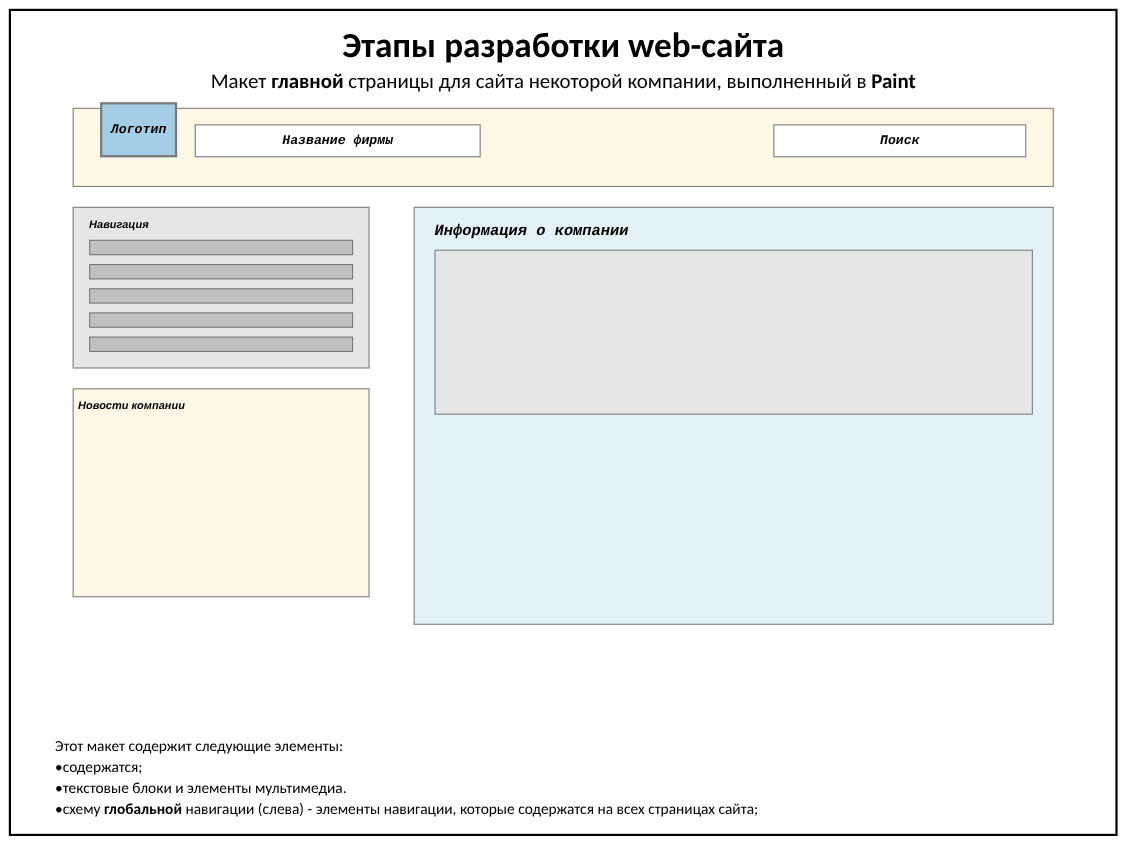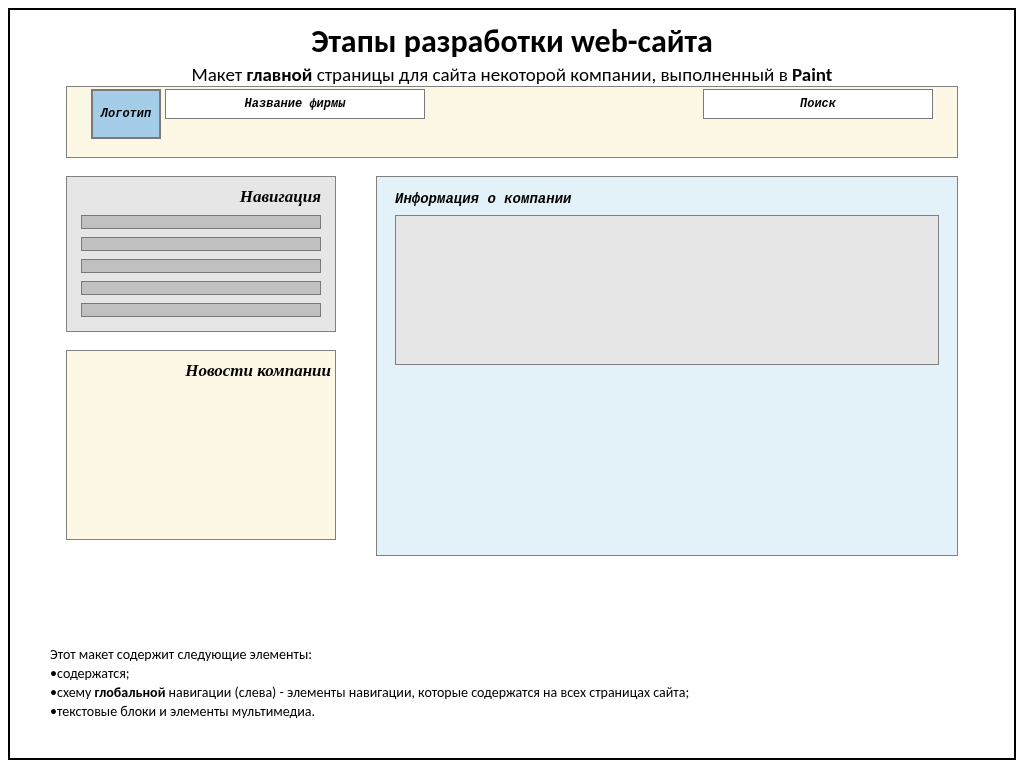--- a/index.html
+++ b/index.html
@@ -20,35 +20,36 @@
   }
   .title {
     text-align: center;
     font-size: 32px;
     font-weight: 700;
     margin-bottom: 2px;
   }
   .subtitle {
     text-align: center;
     font-size: 19px;
+    margin-bottom: 12px;
   }
   .subtitle .b { font-weight: 700; }
 
   .mockup {
     margin: 0 16px;
   }
 
   
   .hdr {
     background: #fdf7e5;
     border: 1px solid #808080;
     display: flex;
-    align-items: flex-start;
-    gap: 4px;
-    padding: 2px 24px;
+    align-items: flex-end;
+    gap: 16px;
+    padding: 26px 24px;
     height: 72px;
   }
   .logo-box {
     background: #a4cee8;
     border: 2px solid #7a7a7a;
     width: 70px;
     height: 50px;
     display: flex;
     align-items: center;
     justify-content: center;
@@ -81,25 +82,25 @@
   }
   .col-left { width: 270px; display: flex; flex-direction: column; gap: 18px; }
   .col-right { flex: 1; }
 
   .nav-panel {
     background: #e6e6e6;
     border: 1px solid #808080;
     padding: 10px 14px 14px 14px;
   }
   .panel-title {
-    font-size: 17px;
-    font-weight: 700;
-    font-style: italic;
-    font-family: Liberation Serif, serif;
-    text-align: right;
+    font-size: 10px;
+    font-weight: 700;
+    font-style: italic;
+    font-family: Liberation Sans, sans-serif;
+    text-align: left;
     margin-bottom: 8px;
   }
   .nav-item {
     background: #c0c0c0;
     border: 1px solid #7a7a7a;
     height: 14px;
     margin-bottom: 8px;
   }
   .nav-item:last-child { margin-bottom: 0; }
 
@@ -152,21 +153,21 @@
     margin-bottom: 8px;
   }
   .info-box {
     background: #e6e6e6;
     border: 1px solid #808080;
     height: 150px;
   }
 
   .notes {
     position: absolute;
-    bottom: 36px;
+    bottom: 12px;
     left: 40px;
     right: 40px;
     font-size: 14px;
     line-height: 1.35;
   }
   .notes .b { font-weight: 700; }
   .bullet-line { white-space: nowrap; }
 </style>
 </head>
 <body>
@@ -210,19 +211,19 @@
           <div class="info-box"></div>
         </div>
       </div>
 
     </div>
   </div>
 
   <div class="notes">
     <div>Этот макет содержит следующие элементы:</div>
     <div class="bullet-line">•содержатся;</div>
+    <div class="bullet-line">•текстовые блоки и элементы мультимедиа.</div>
     <div class="bullet-line">
       <span>•схему </span><span class="b">глобальной</span><span> навигации (слева) - элементы навигации, которые содержатся на всех страницах сайта;</span>
     </div>
-    <div class="bullet-line">•текстовые блоки и элементы мультимедиа.</div>
   </div>
 
 </div>
 
 </body></html>

